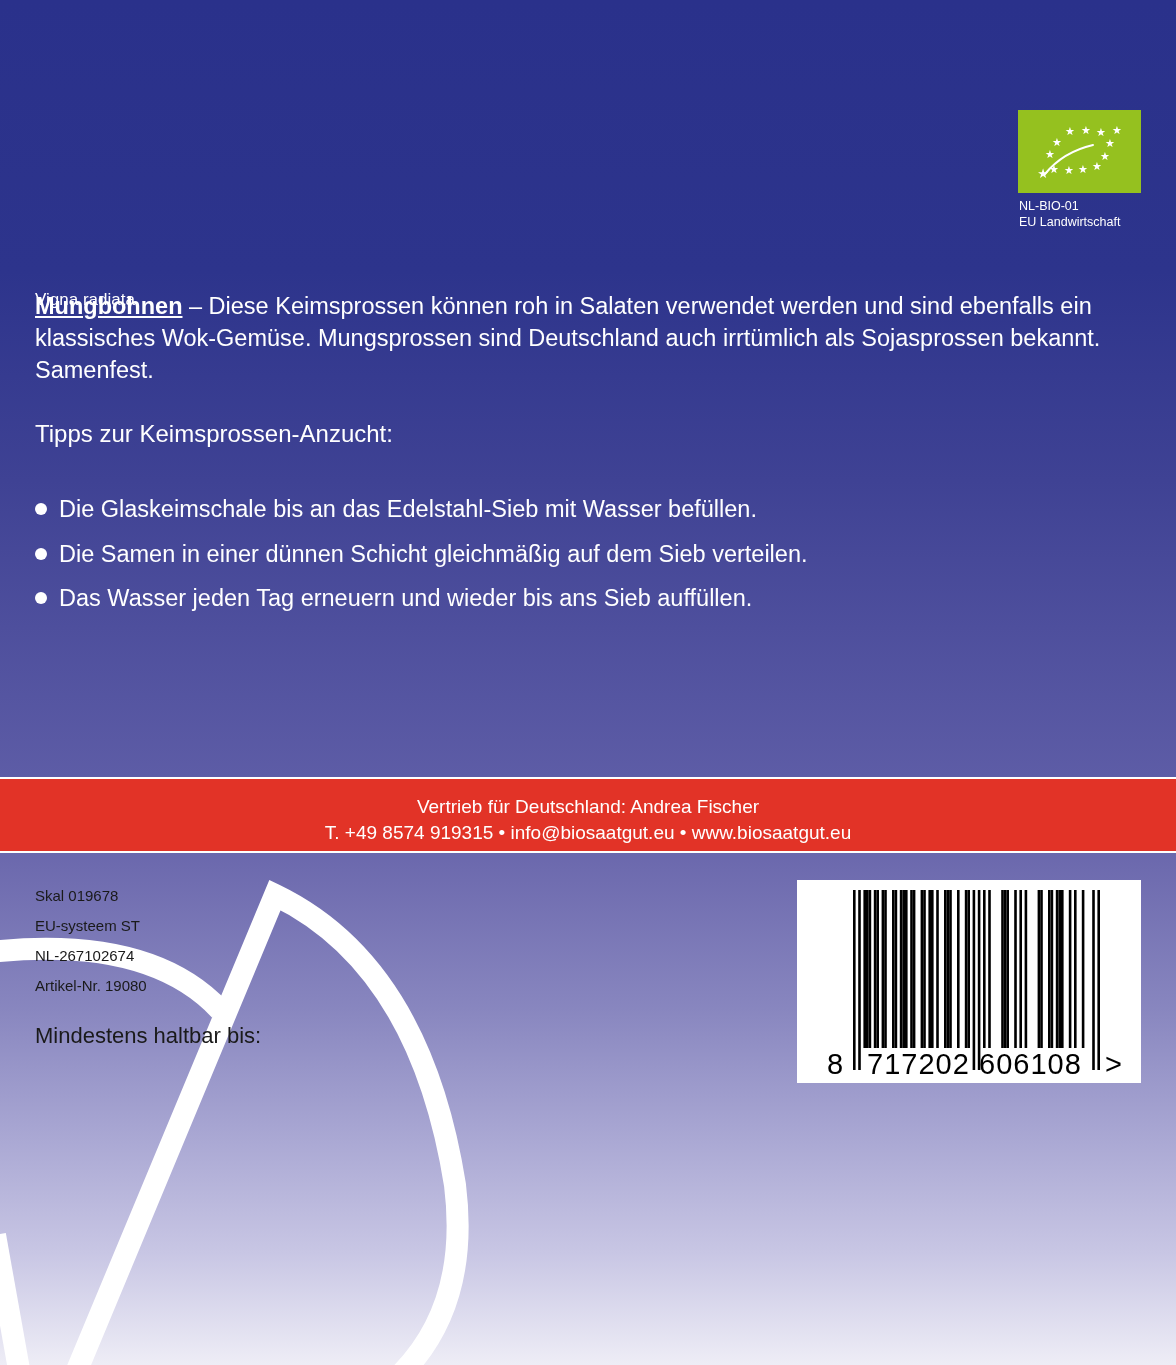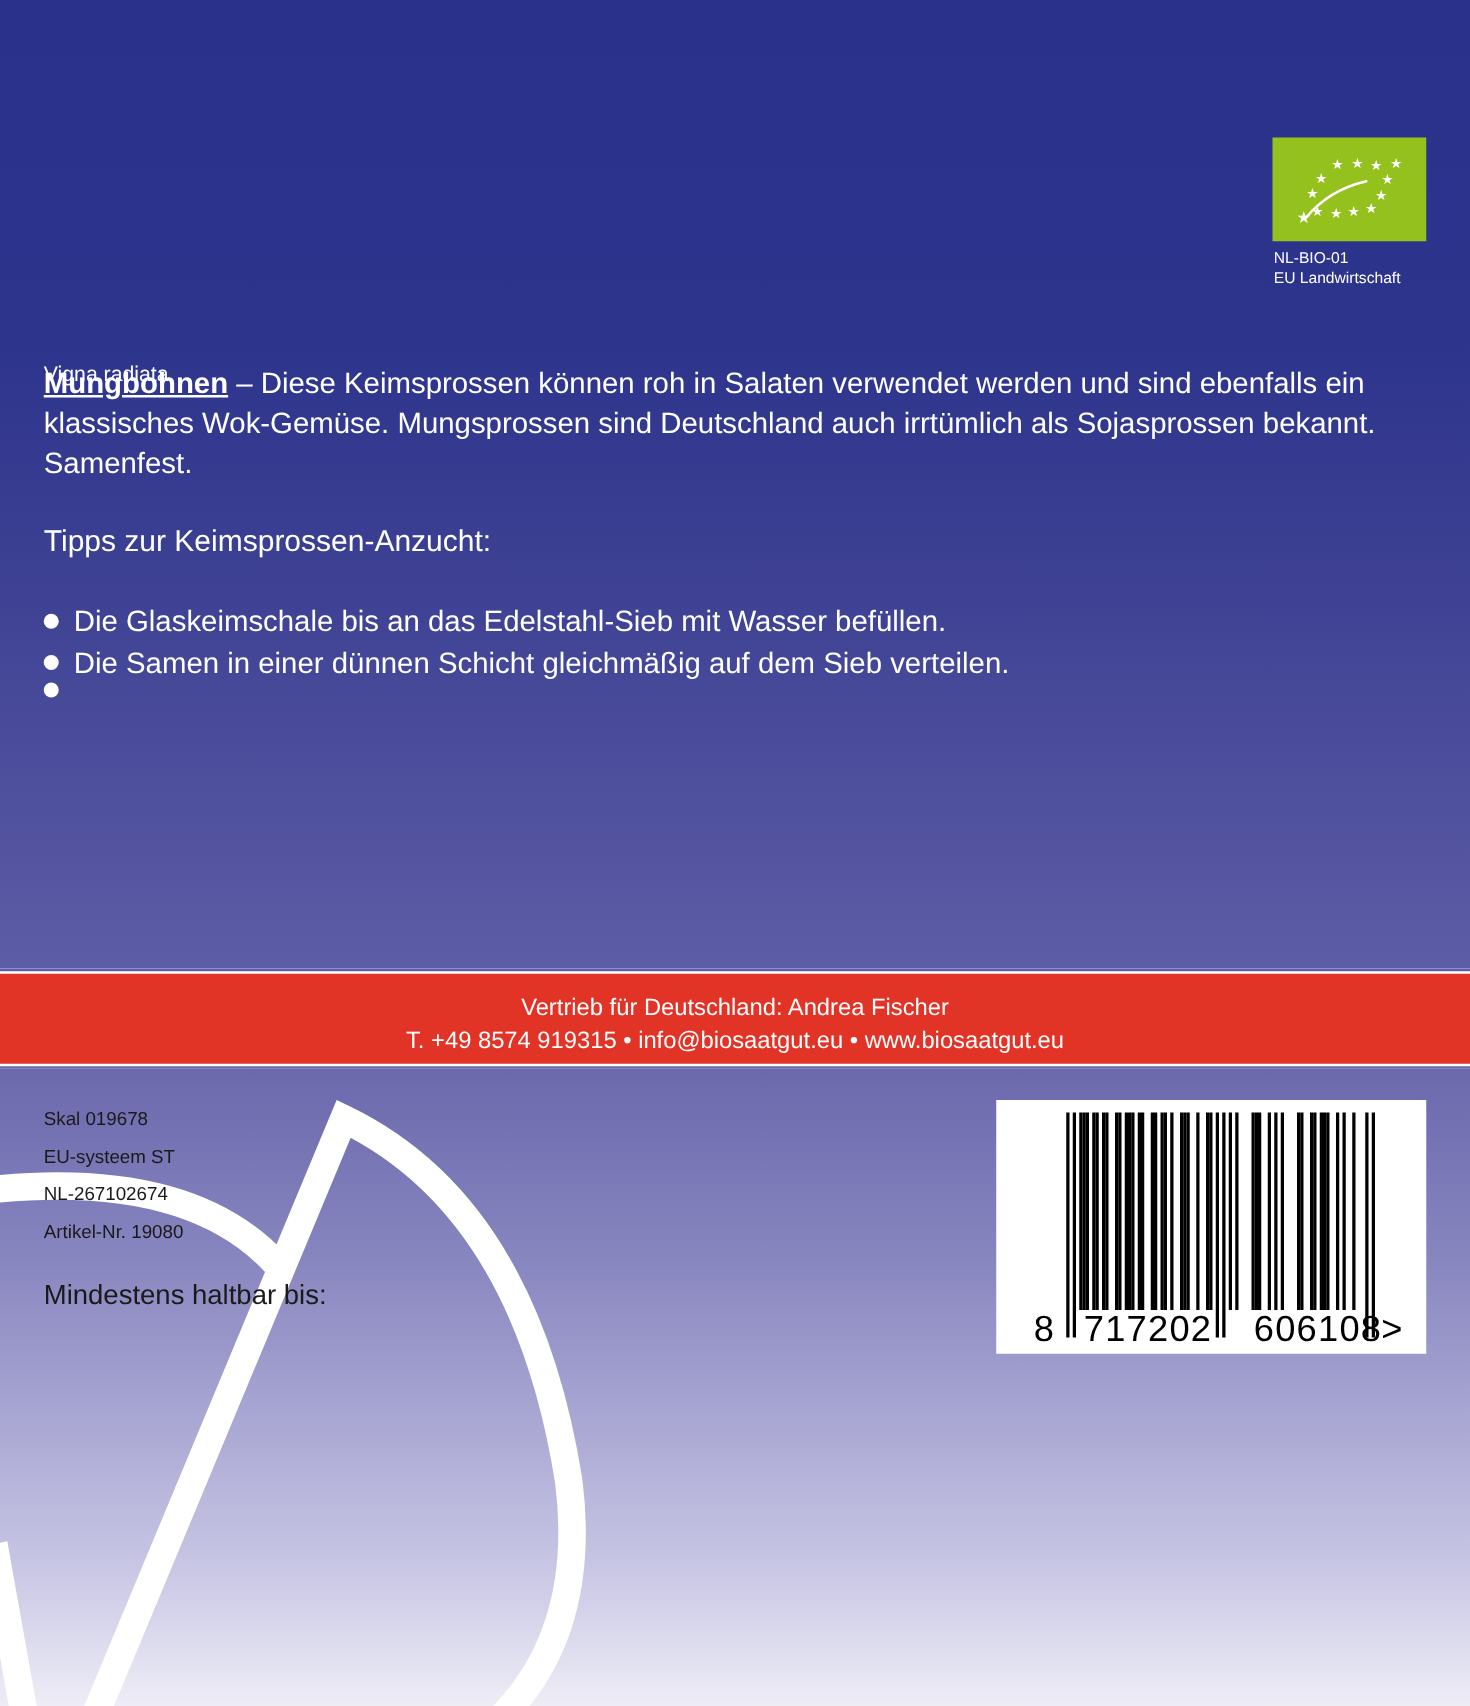--- a/index.html
+++ b/index.html
@@ -47,21 +47,21 @@
     font-size: 23.5px; line-height: 32px;
   }
   .desc b { font-weight: bold; text-decoration: underline; }
   .tips-title {
     position: absolute; left: 35px; top: 420px; color: #ffffff; font-size: 24px;
   }
   .tips-list {
     position: absolute; left: 35px; top: 481px; margin: 0; padding: 0; list-style: none;
     color: #ffffff; font-size: 23.5px; line-height: 32.5px;
   }
-  .tips-list li { display: flex; align-items: center; }
+  .tips-list li { display: flex; align-items: center; margin-top: 12px; }
   .bullet {
     display: inline-block; width: 12px; height: 12px; border-radius: 50%;
     background: #ffffff; margin-right: 12px; flex: none;
   }
   .arcs { position: absolute; left: 0; top: 0; }
   .codes {
     position: absolute; left: 35px; top: 26px; color: #1a1a1a; font-size: 15px; line-height: 30px;
   }
   .best-before {
     position: absolute; left: 35px; top: 168px; color: #1a1a1a; font-size: 22px;
@@ -123,20 +123,21 @@
     <li>
         <span class="bullet"></span>
         <span>Die Glaskeimschale bis an das Edelstahl-Sieb mit Wasser befüllen.</span>
       </li>
     <li>
         <span class="bullet"></span>
         <span>Die Samen in einer dünnen Schicht gleichmäßig auf dem Sieb verteilen.</span>
       </li>
     <li>
         <span class="bullet"></span>
+        <span>Das Wasser jeden Tag erneuern und wieder bis ans Sieb auffüllen.</span>
       </li>
   </ul>
 </div>
 
 <div class="band">
   <div class="band-line" style="top:0px; background:#5d5ca6; height:2px;"></div>
   <div class="band-red">
     <div class="band-text">
       <div>Vertrieb für Deutschland:  Andrea Fischer</div>
       <div>T. +49 8574 919315 • info@biosaatgut.eu • www.biosaatgut.eu</div>
@@ -212,16 +213,16 @@
         <rect x="261.40" y="10" width="2.6" height="158" fill="#000"></rect>
         <rect x="264.00" y="10" width="2.6" height="158" fill="#000"></rect>
         <rect x="271.80" y="10" width="2.6" height="158" fill="#000"></rect>
         <rect x="277.00" y="10" width="2.6" height="158" fill="#000"></rect>
         <rect x="284.80" y="10" width="2.6" height="158" fill="#000"></rect>
         <rect x="295.20" y="10" width="2.6" height="180" fill="#000"></rect>
         <rect x="300.40" y="10" width="2.6" height="180" fill="#000"></rect>
       </svg>
     <span class="barcode-digits" style="left:30px;">8</span>
     <span class="barcode-digits" style="left:70px;">717202</span>
-    <span class="barcode-digits" style="left:182px;padding-left:24px;">606108</span>
+    <span class="barcode-digits" style="left:182px;">606108</span>
     <span class="barcode-digits" style="left:308px;">&gt;</span>
   </div>
 </div>
 
 </body></html>

